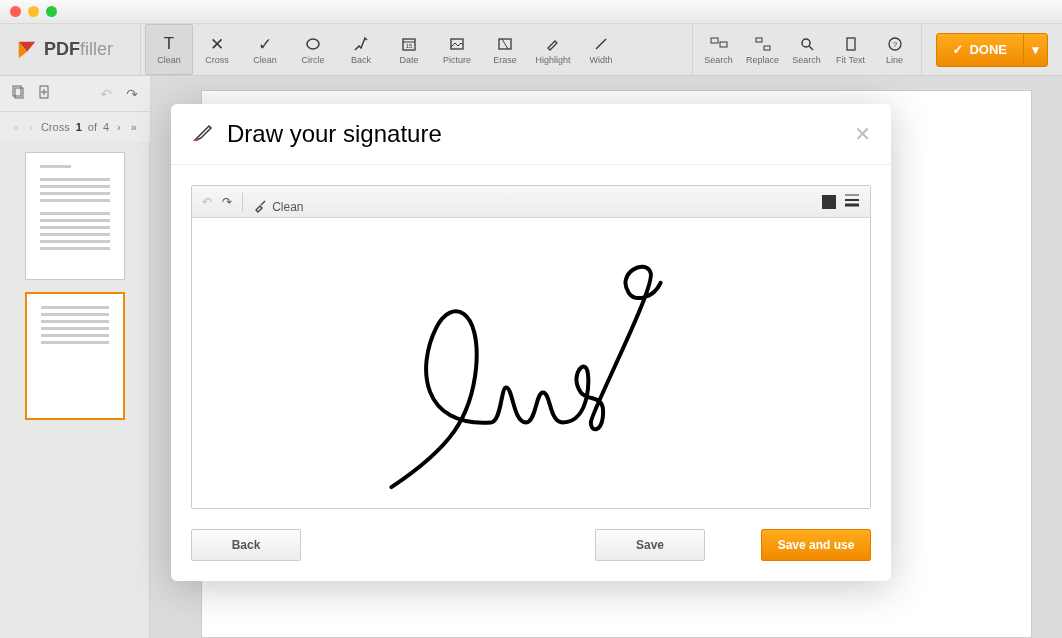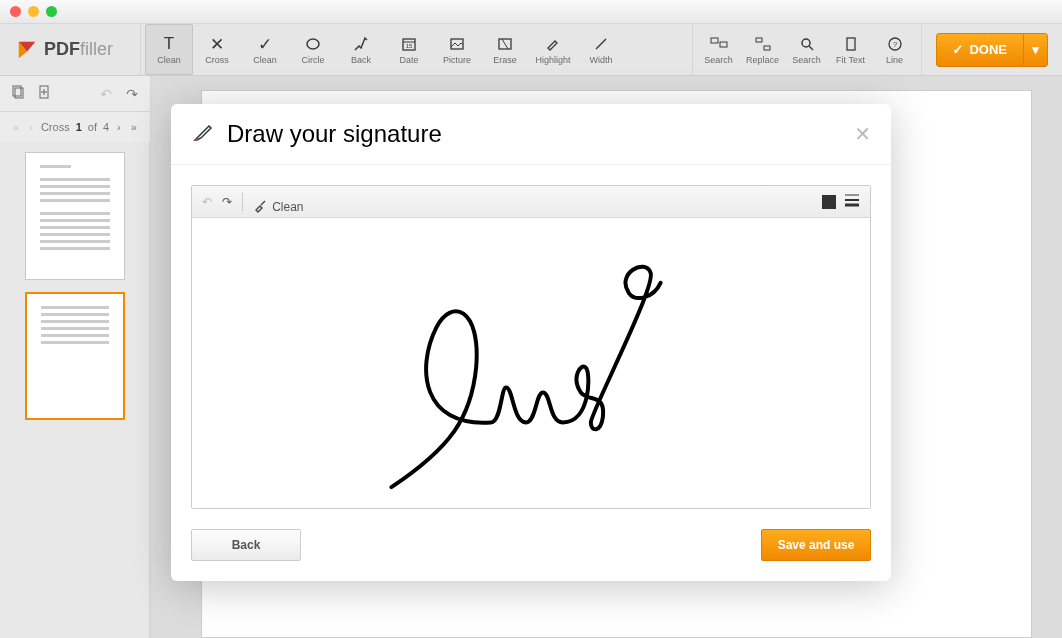--- a/index.html
+++ b/index.html
@@ -59,21 +59,21 @@
   .sep{width:1px; height:18px; background:#ccc;}
   .draw-tools .lbl{display:flex; align-items:center; gap:5px; cursor:pointer;margin-top:11px;}
   .draw-tools .opt{margin-left:auto; display:flex; gap:8px; align-items:center;}
   .sq{width:14px;height:14px;background:#333; cursor:pointer;}
   .lines{cursor:pointer;}
   .canvas{height:290px; background:#fff; position:relative;}
   .sig-svg{position:absolute; inset:0;}
   .modal-foot{display:flex; gap:12px; padding:0 20px 20px 20px;}
   .btn{height:32px; border-radius:2px; font-size:12px; font-weight:600; display:flex; align-items:center; justify-content:center; cursor:pointer;}
   .btn.grey{background:linear-gradient(#fdfdfd,#ececec); border:1px solid #ccc; color:#555; min-width:110px;}
-  .btn.orange{background:linear-gradient(#ffac1c,#f08a00); border:1px solid #e07e00; color:#fff; min-width:110px;}
+  .btn.orange{background:linear-gradient(#ffac1c,#f08a00); border:1px solid #e07e00; color:#fff; min-width:110px;margin-left:44px;}
   .foot-spacer{flex:1;}
 </style>
 </head>
 <body>
 
 <div class="titlebar">
   <div class="traffic red"></div>
   <div class="traffic yellow"></div>
   <div class="traffic green"></div>
 </div>
@@ -332,18 +332,21 @@
                      C 445 85, 463 80, 470 65" fill="none" stroke="#000" stroke-width="4" stroke-linecap="round" stroke-linejoin="round"></path>
           </svg>
         </div>
       </div>
     </div>
     <div class="modal-foot">
       <div class="btn grey">
           <span>Back</span>
         </div>
       <div class="foot-spacer"></div>
+      <div class="btn grey">
+          <span>Save</span>
+        </div>
       <div class="btn orange">
           <span>Save and use</span>
         </div>
     </div>
   </div>
 </div>
 
 </body></html>

